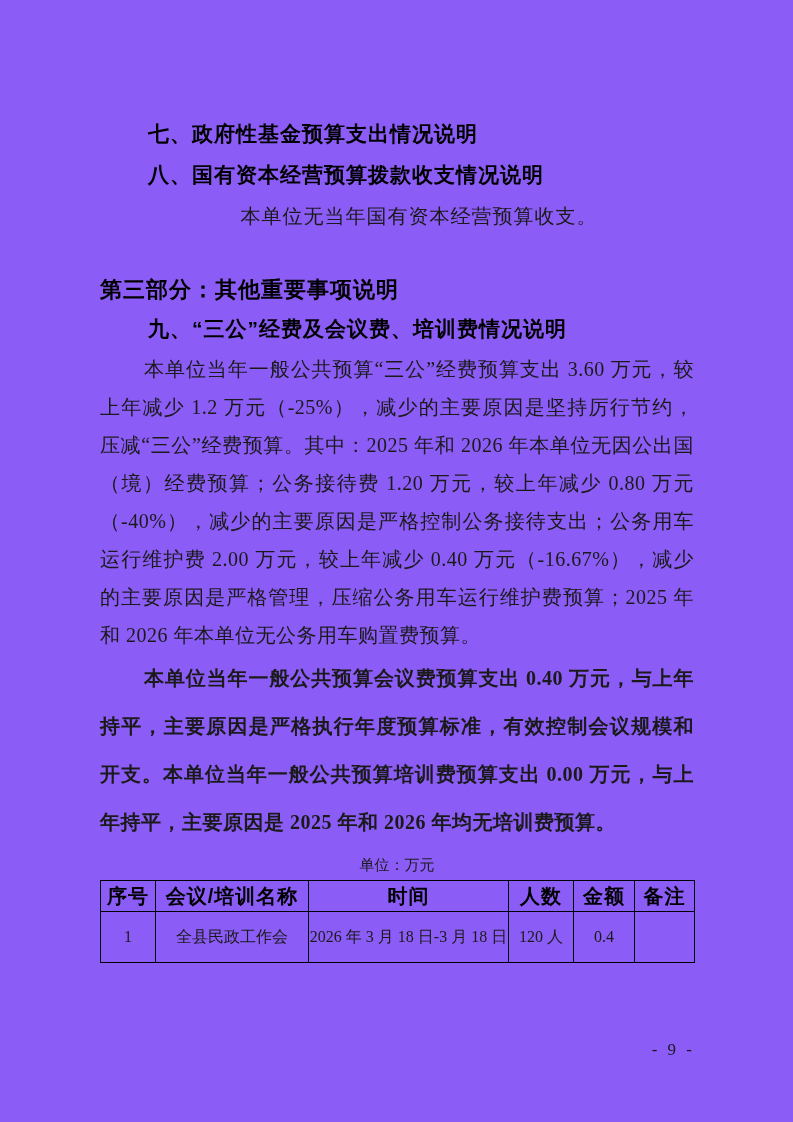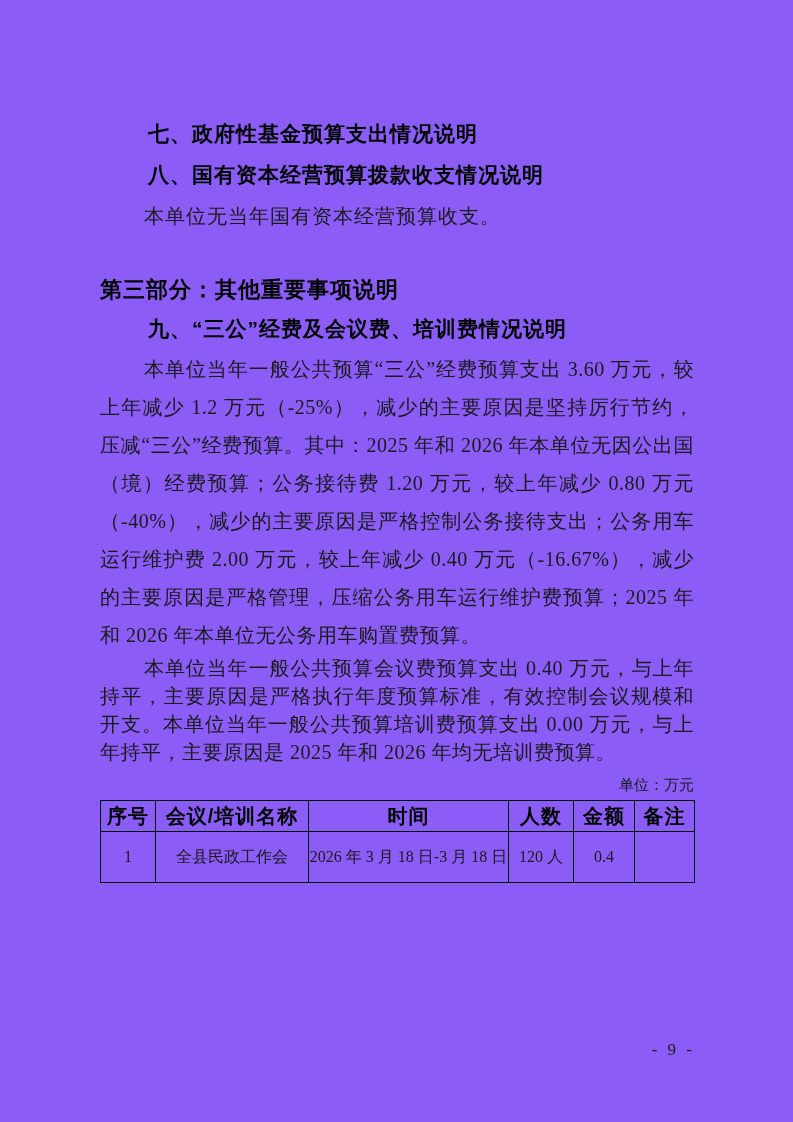--- a/index.html
+++ b/index.html
@@ -29,57 +29,57 @@
   }
   .body-line {
     font-family:"Liberation Serif", serif;
     font-size:20px;
     line-height:24px;
     text-indent:44px;
     letter-spacing:1px;
     margin-bottom:16px;
     color:#1a1a1a;
   }
-  .mb-big { margin-bottom:48px; }
+  .mb-big { margin-bottom:48px;text-align:center; }
   .part-heading {
     font-family:"Liberation Serif", serif;
     font-weight:700;
     font-size:22px;
     line-height:27px;
     text-align:left;
     letter-spacing:1px;
     margin-bottom:14px;
     color:#000;
   }
   .heading-9 { margin-bottom:9px; }
   .para {
     font-family:"Liberation Serif", serif;
     font-size:20px;
     line-height:38px;
     text-align:justify;
     text-indent:44px;
     letter-spacing:0.5px;
     color:#1a1a1a;
   }
-  .para-2 { line-height:28px; }
+  .para-2 { line-height:48px;font-weight:bold; }
   .table-title {
     font-family:"Liberation Serif", serif;
     font-weight:700;
     font-size:21px;
     line-height:26px;
     text-align:center;
     letter-spacing:1px;
     margin-top:8px;
     color:#000;
   }
   .unit-note {
     font-family:"Liberation Serif", serif;
     font-size:15px;
     line-height:18px;
-    text-align:right;
+    text-align:center;
     margin-top:10px;
     margin-bottom:6px;
     color:#1a1a1a;
   }
   table.detail {
     width:100%;
     border-collapse:collapse;
     table-layout:fixed;
   }
   table.detail th, table.detail td {

